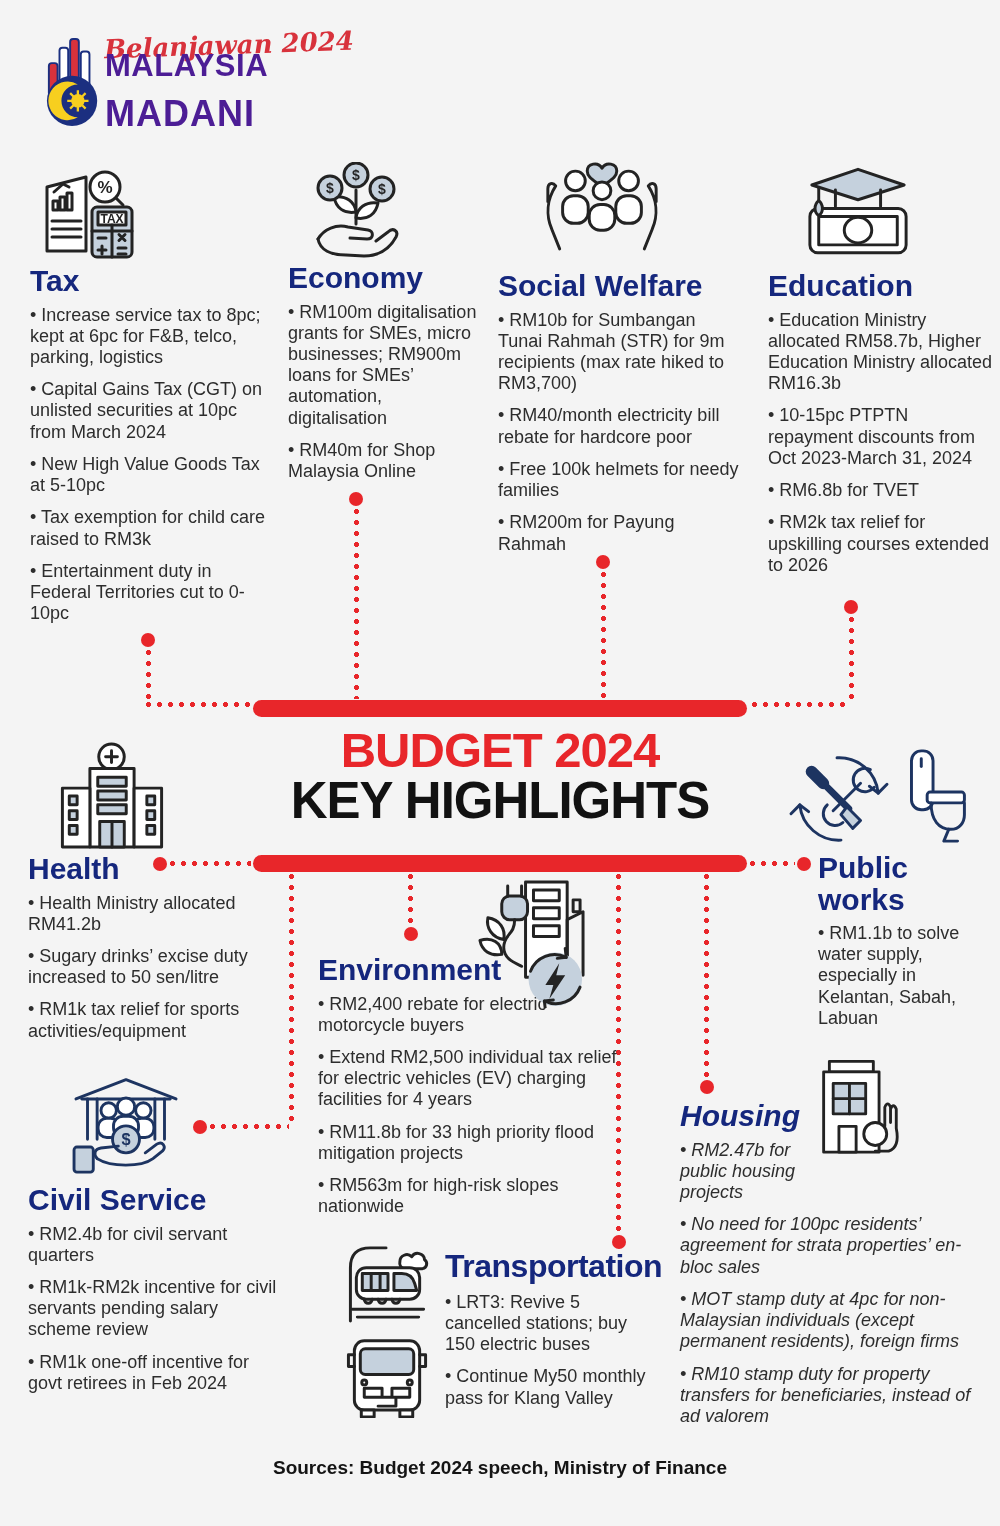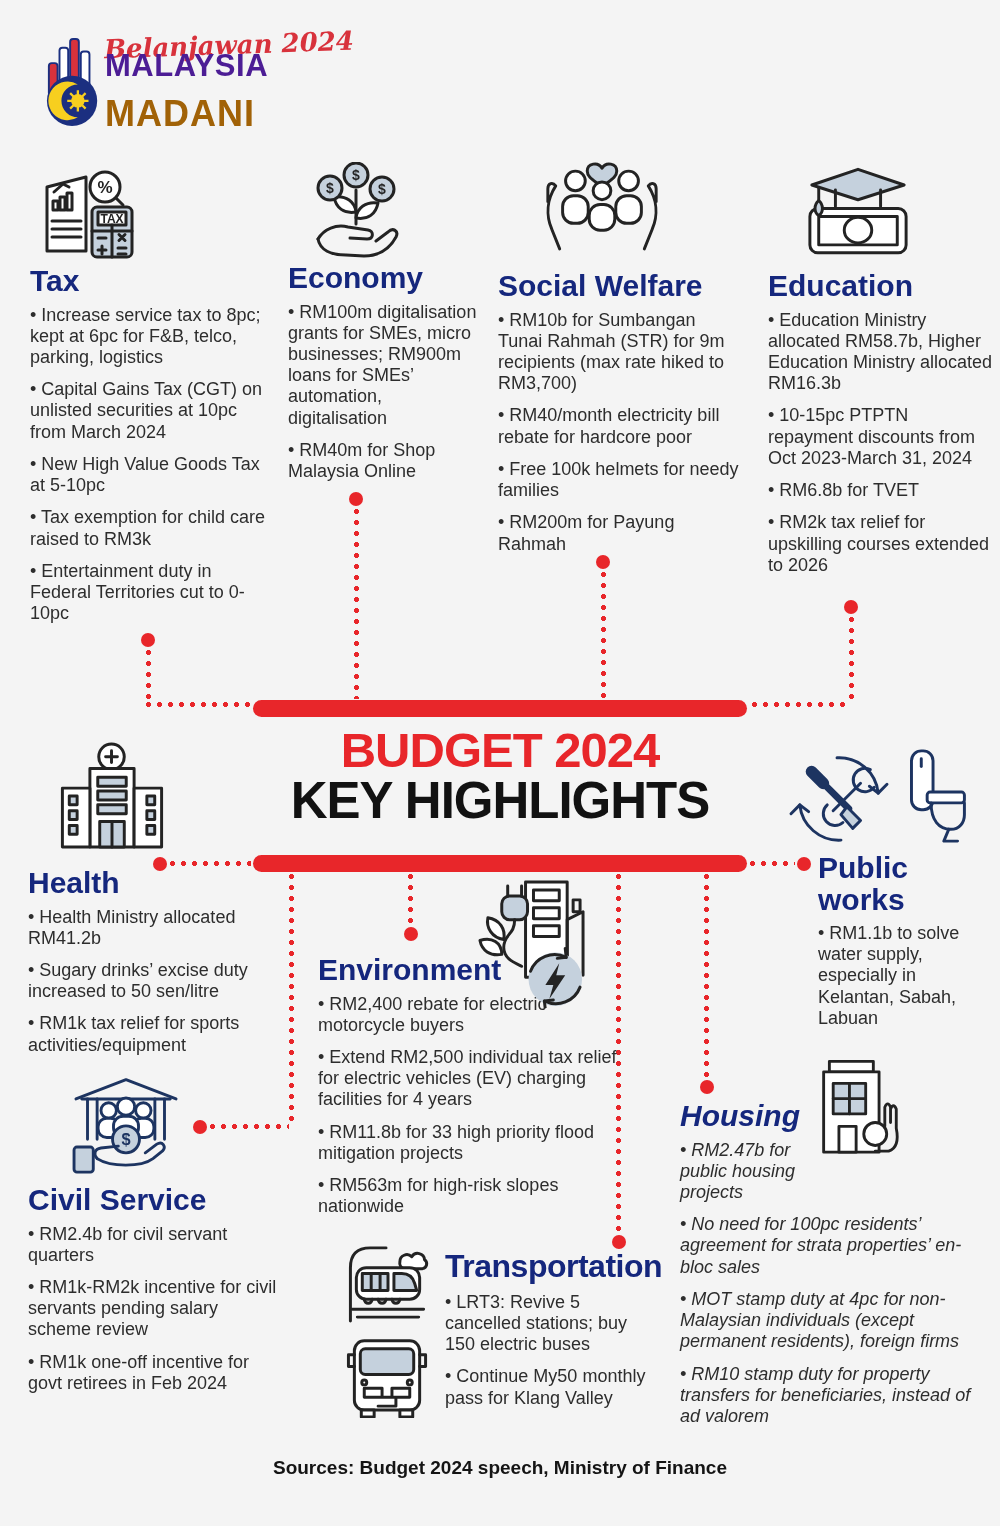--- a/index.html
+++ b/index.html
@@ -23,21 +23,21 @@
   .dv{position:absolute;width:5px;background-image:radial-gradient(circle 2.4px at 2.5px 2.5px,#e8262a 98%,transparent);background-size:5px 11px;background-repeat:repeat-y;}
   
   .bigtitle{position:absolute;left:250px;top:726px;width:500px;text-align:center;}
   .bigtitle .l1{font-size:49px;font-weight:bold;color:#e8262a;margin:0;line-height:1.0;letter-spacing:-1px;}
   .bigtitle .l2{font-size:51px;font-weight:bold;color:#121212;margin:0;line-height:1.02;letter-spacing:-1px;}
   
   .bj-emblem{position:absolute;left:45px;top:36px;}
   .bj-script{position:absolute;left:104px;top:30px;font-family:"DejaVu Serif",serif;font-style:italic;font-weight:bold;
              font-size:26px;color:#d8323c;transform:rotate(-2deg);white-space:nowrap;}
   .bj-l1{position:absolute;left:105px;top:48px;font-size:31px;font-weight:bold;color:#4c1d95;letter-spacing:.5px;}
-  .bj-l2{position:absolute;left:105px;top:93px;font-size:36px;font-weight:bold;color:#a16207;letter-spacing:1px;}
+  .bj-l2{position:absolute;left:105px;top:93px;font-size:36px;font-weight:bold;color:#4c1d95;letter-spacing:1px;}
   .mm{position:absolute;left:745px;top:50px;font-size:48px;font-weight:bold;letter-spacing:-2.5px;line-height:1;}
   .mm .red{color:#e8262a;} .mm .gray{color:#58595b;}
   .sources{position:absolute;left:0;top:1457px;width:1000px;text-align:center;
            font-size:19px;font-weight:bold;color:#141414;}
   .pw-abs{position:absolute;}
   .env-icon{position:absolute;left:156px;top:0px;}
   .housing-icon{float:right;margin:6px 70px 4px 8px;}
   .title-gap{margin-top:8px;}
 </style>
 </head>
@@ -202,21 +202,21 @@
         <rect class="icw" x="12" y="48" width="28" height="60"></rect>
         <rect class="icw" x="85" y="48" width="28" height="60"></rect>
         <rect class="icf" x="19" y="56" width="8" height="9"></rect>
         <rect class="icf" x="19" y="71" width="8" height="9"></rect>
         <rect class="icf" x="19" y="86" width="8" height="9"></rect>
         <rect class="icf" x="98" y="56" width="8" height="9"></rect>
         <rect class="icf" x="98" y="71" width="8" height="9"></rect>
         <rect class="icf" x="98" y="86" width="8" height="9"></rect>
       </svg>
     </div>
-    <h2 class="sec-title" style="margin-top:16px;">Health</h2>
+    <h2 class="sec-title" style="margin-top:2px;">Health</h2>
     <div class="title-gap"></div>
     <p class="bullet">Health Ministry allocated RM41.2b</p>
     <p class="bullet">Sugary drinks’ excise duty increased to 50 sen/litre</p>
     <p class="bullet">RM1k tax relief for sports activities/equipment</p>
   </div>
 
   <div class="sec" style="left:818px;top:742px;width:172px;">
     <div class="pw-abs" style="left:-30px;top:8px;">
       <svg width="102" height="96" viewBox="0 0 104 98" style="stroke:#1d3461;">
         <g fill="none" stroke="#1d3461" stroke-width="3" stroke-linecap="round">

